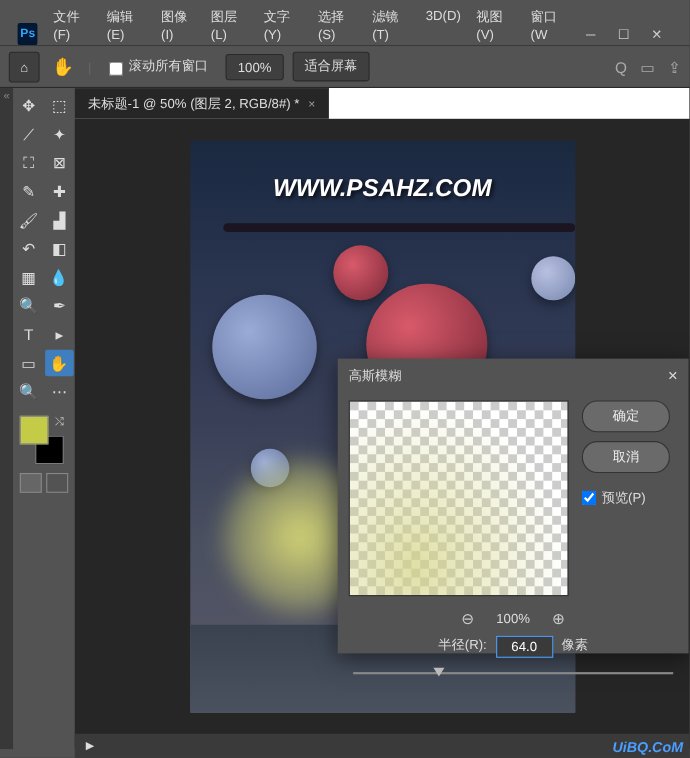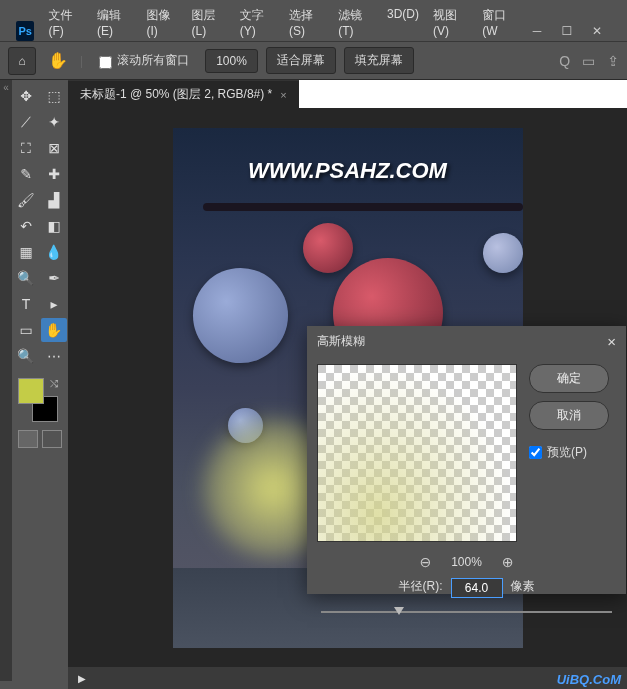--- a/index.html
+++ b/index.html
@@ -99,21 +99,20 @@
 <div class="optbar">
   <div class="home-btn">⌂</div>
   <div class="tool-ind">✋</div>
   <span style="color:#666">|</span>
   <label class="chk">
     <input type="checkbox" style="">
     <span>滚动所有窗口</span>
   </label>
   <div class="opt-btn">100%</div>
   <div class="opt-btn">适合屏幕</div>
-  <div class="opt-btn">填充屏幕</div>
   <div class="opt-right">
     <span class="r-icon">Q</span>
     <span class="r-icon">▭</span>
     <span class="r-icon">⇪</span>
   </div>
 </div>
 
 <div class="main">
   <div class="left-strip"></div>
   <div class="toolbox">

